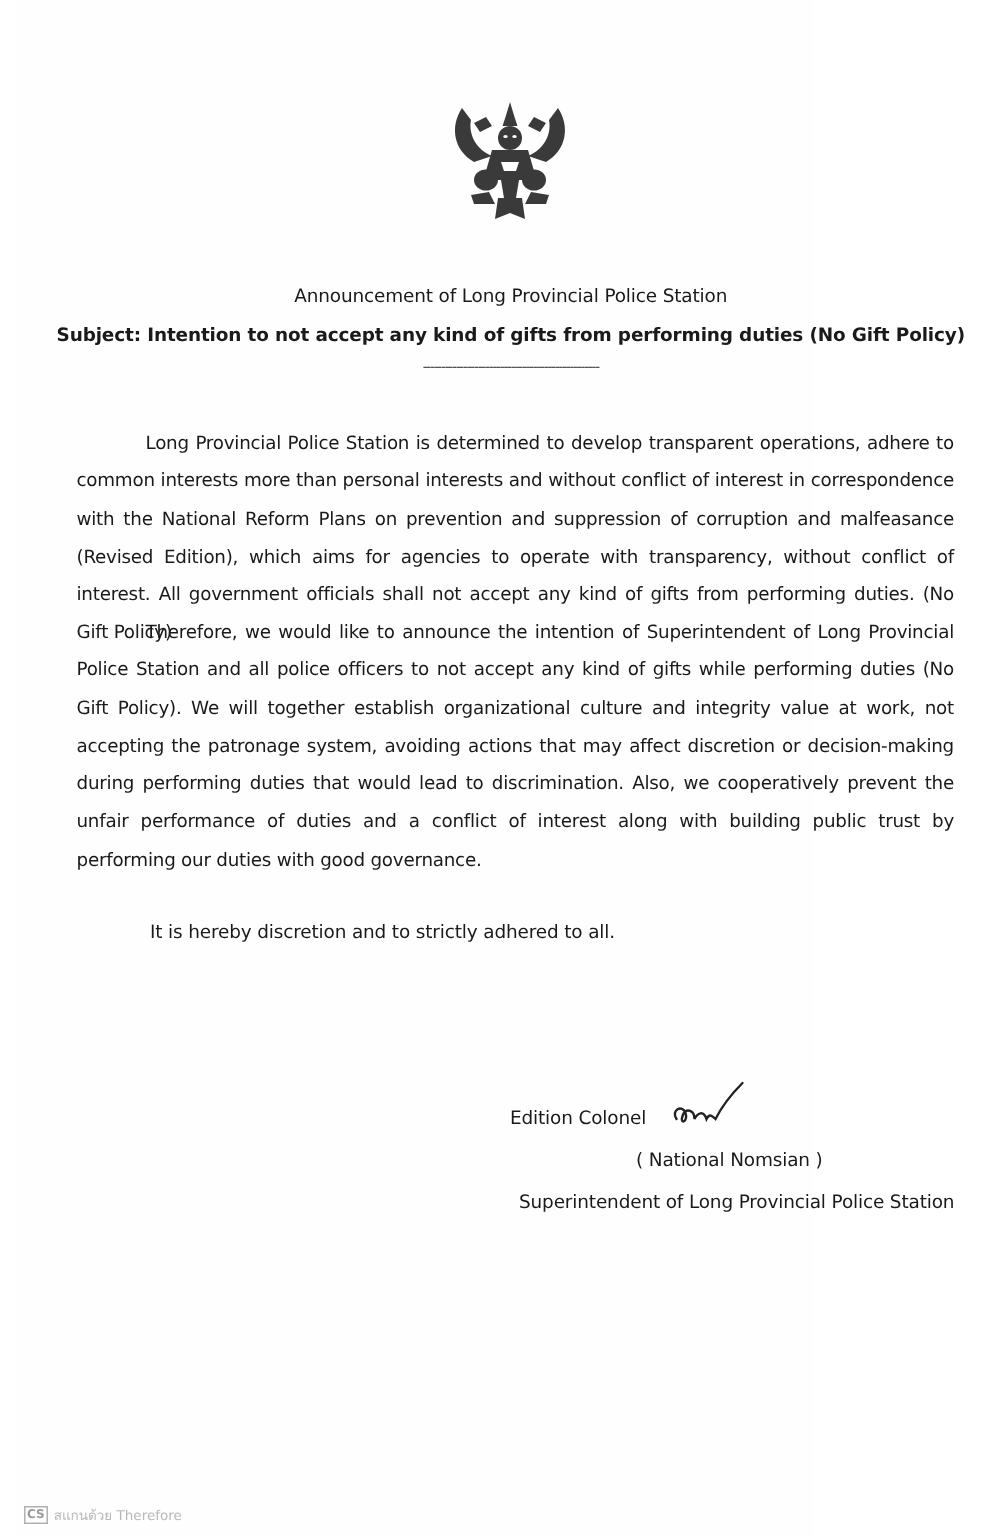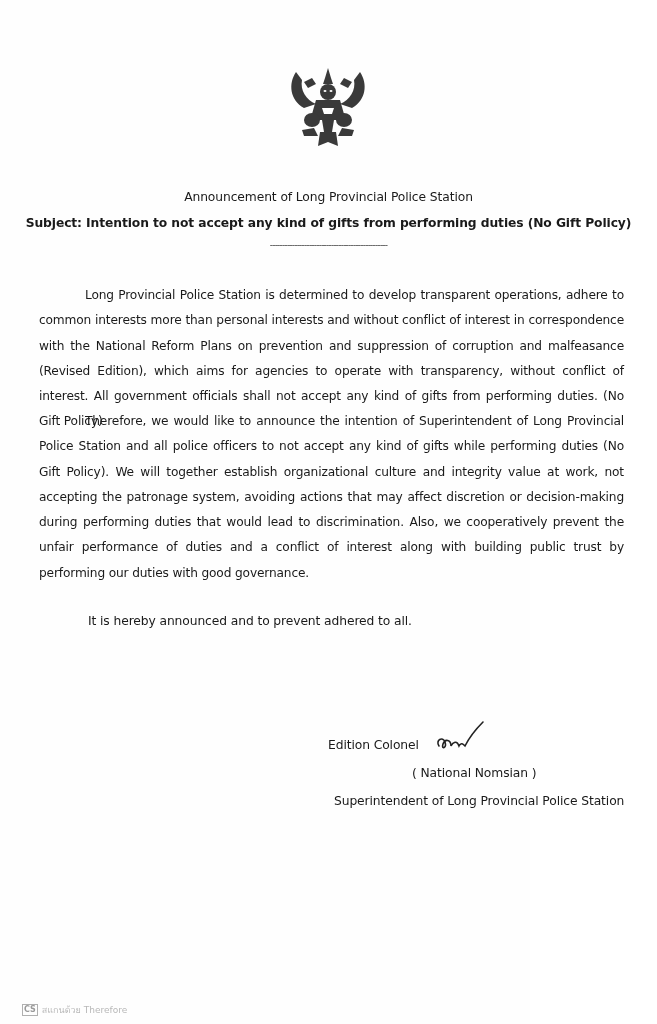--- a/index.html
+++ b/index.html
@@ -5,21 +5,21 @@
     html, body { margin: 0; padding: 0; }
     body {
       width: 657px;
       height: 1024px;
       background: #ffffff;
       position: relative;
       overflow: hidden;
       font-family: "DejaVu Sans", sans-serif;
       color: #1a1a1a;
     }
-    .page { position: absolute; left: 0; top: 0; width: 530px; height: 1024px; background: #fefefe; }
+    .page { position: absolute; left: 12px; top: 0; width: 530px; height: 1024px; background: #fefefe; }
     .emblem { position: absolute; left: 282px; top: 62px; width: 92px; height: 88px; }
     .title, .subject, .divider {
       position: absolute; left: 0; width: 657px; text-align: center;
       font-size: 12.3px; letter-spacing: -0.1px; white-space: nowrap;
     }
     .title { top: 190px; }
     .subject { top: 216px; font-weight: bold; }
     .divider { top: 240px; font-size: 9px; letter-spacing: -0.8px; color: #333; }
     .para {
       position: absolute; left: 39px; width: 585px;
@@ -32,21 +32,21 @@
     .announced { left: 88px; top: 614px; }
     .issued { left: 134px; top: 666px; }
     .issued sup { font-size: 8px; }
     .rank { left: 328px; top: 738px; }
     .signature { position: absolute; left: 433px; top: 716px; width: 60px; height: 40px; }
     .name { left: 412px; top: 766px; }
     .position { left: 334px; top: 794px; }
     .watermark {
       position: absolute; left: 4px; top: 1003px;
       display: flex; align-items: center; gap: 4px;
-      font-size: 9px; color: #b8b8b8; margin-left: 18px;
+      font-size: 9px; color: #b8b8b8;
     }
     .cs-logo {
       display: inline-block; border: 1.5px solid #b0b0b0; color: #9a9a9a;
       font-size: 8px; font-weight: bold; padding: 0 1px; line-height: 10px;
     }
   </style>
 </head>
 <body>
 
 <div class="page">
@@ -79,21 +79,21 @@
     </g>
   </svg>
 
   <div class="title">Announcement of Long Provincial Police Station</div>
   <div class="subject">Subject: Intention to not accept any kind of gifts from performing duties (No Gift Policy)</div>
   <div class="divider">------------------------------------------------</div>
 
   <div class="para p1">Long Provincial Police Station is determined to develop transparent operations, adhere to common interests more than personal interests and without conflict of interest in correspondence with the National Reform Plans on prevention and suppression of corruption and malfeasance (Revised Edition), which aims for agencies to operate with transparency, without conflict of interest. All government officials shall not accept any kind of gifts from performing duties. (No Gift Policy)</div>
   <div class="para p2">Therefore, we would like to announce the intention of Superintendent of Long Provincial Police Station and all police officers to not accept any kind of gifts while performing duties (No Gift Policy). We will together establish organizational culture and integrity value at work, not accepting the patronage system, avoiding actions that may affect discretion or decision-making during performing duties that would lead to discrimination. Also, we cooperatively prevent the unfair performance of duties and a conflict of interest along with building public trust by performing our duties with good governance.</div>
 
-  <div class="line announced">It is hereby announced and to prevent adhered to all.</div>
+  <div class="line announced">It is hereby discretion and to strictly adhered to all.</div>
 
 
   <div class="line rank">Edition Colonel</div>
   <svg class="signature" viewBox="0 0 60 40">
     <path d="M6 30 C2 24 10 20 12 26 C14 32 8 34 10 28 C12 22 18 24 18 30 C20 26 24 24 26 30 C28 26 30 28 32 30 C36 22 42 14 50 6" fill="none" stroke="#222" stroke-width="1.6" stroke-linecap="round"></path>
   </svg>
   <div class="line name">( National Nomsian )</div>
   <div class="line position">Superintendent of Long Provincial Police Station</div>
 
   <div class="watermark">

